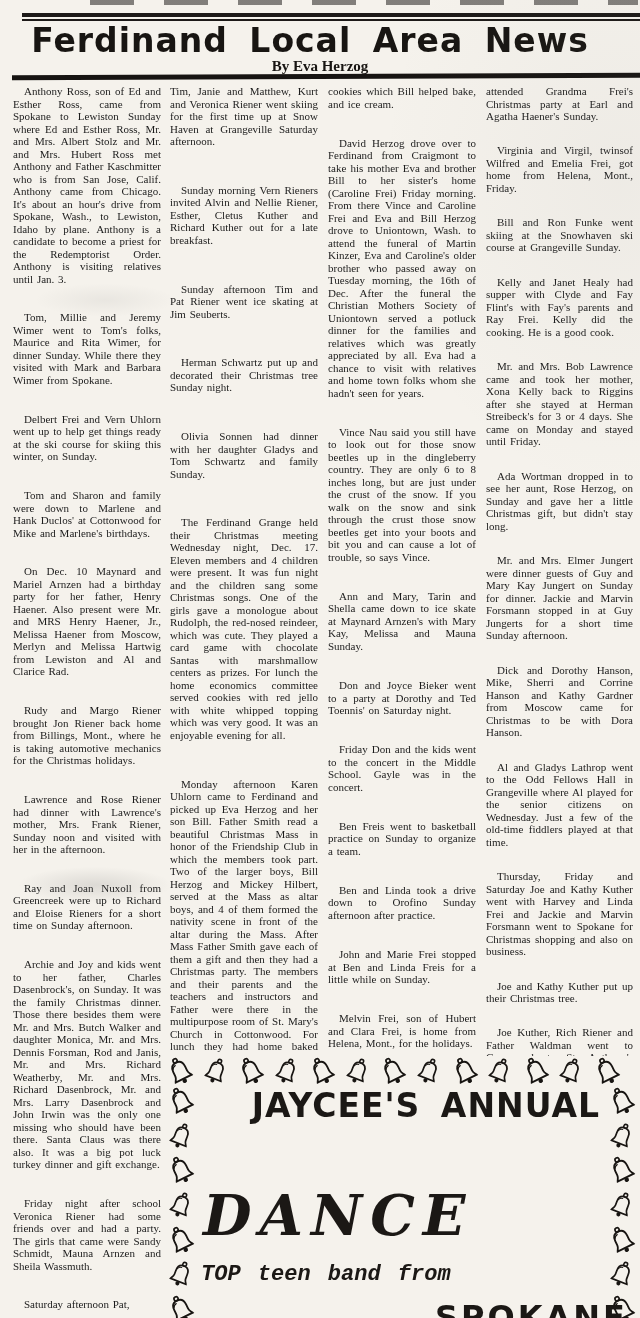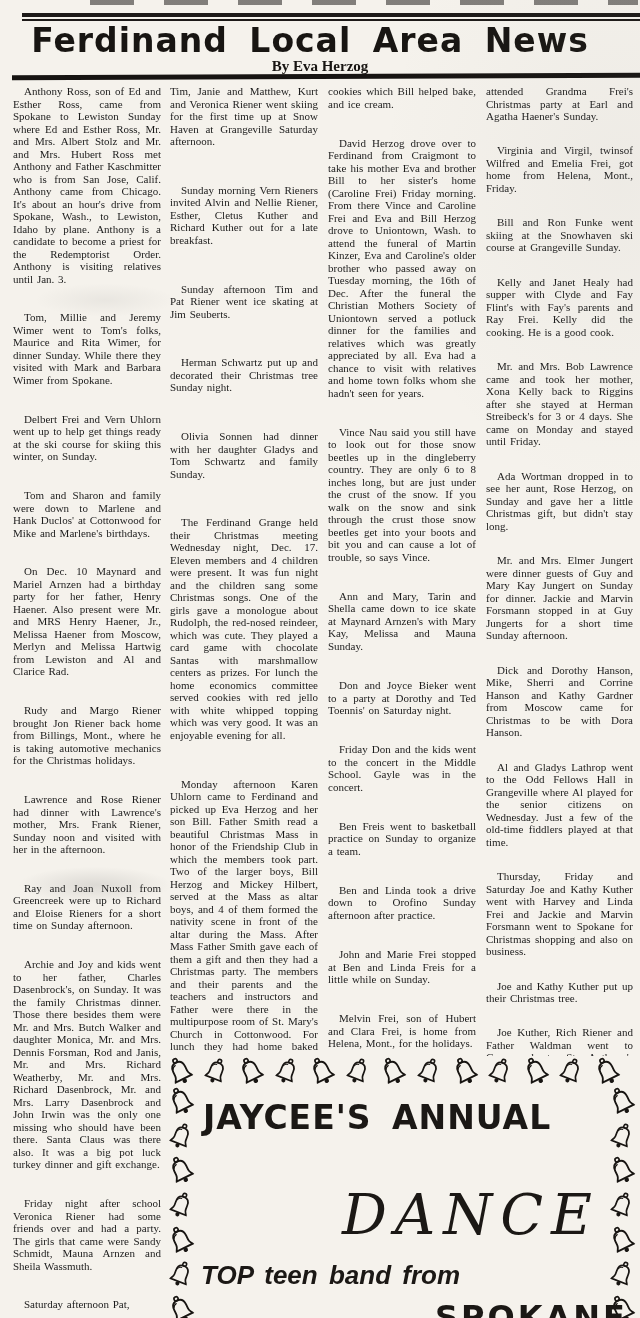--- a/index.html
+++ b/index.html
@@ -49,28 +49,28 @@
     display:flex;justify-content:space-between;align-items:center;}
   .bells-col{position:absolute;top:30px;bottom:-6px;width:36px;
     display:flex;flex-direction:column;justify-content:space-between;align-items:center;}
   .bells-left{left:0;}
   .bells-right{right:0;}
   .bell{display:inline-block;width:30px;height:30px;}
   .bell:nth-child(odd){transform:rotate(-26deg);}
   .bell:nth-child(even){transform:rotate(21deg) scale(.92);}
   .bell svg{display:block;}
   .ad-line{position:absolute;left:40px;right:40px;color:#1b1815;}
-  .ad-line1{top:32px;text-align:left;font-family:"DejaVu Sans",sans-serif;font-weight:800;
-    font-size:33px;line-height:36px;letter-spacing:1px;word-spacing:8px;margin-top:12px;}
+  .ad-line1{top:32px;text-align:right;font-family:"DejaVu Sans",sans-serif;font-weight:800;
+    font-size:33px;line-height:36px;letter-spacing:1px;word-spacing:8px;}
   .ad-line2{top:76px;text-align:center;font-family:"DejaVu Serif",serif;font-style:italic;font-weight:700;
     font-size:38px;line-height:44px;letter-spacing:2px;word-spacing:6px;}
-  .ad-line3{top:128px;text-align:right;font-family:"DejaVu Serif",serif;font-style:italic;font-weight:400;
+  .ad-line3{top:128px;text-align:left;font-family:"DejaVu Serif",serif;font-style:italic;font-weight:700;
     font-size:56px;line-height:62px;letter-spacing:8px;}
-  .ad-line4{top:204px;left:38px;right:auto;font-family:Liberation Sans, sans-serif;font-style:italic;font-weight:700;
-    font-size:26px;line-height:30px;word-spacing:4px;text-align:center;}
+  .ad-line4{top:204px;left:38px;right:auto;font-family:Liberation Mono, monospace;font-style:italic;font-weight:700;
+    font-size:22px;line-height:30px;word-spacing:4px;text-align:center;}
   .ad-line5{top:243px;left:272px;right:auto;font-family:"DejaVu Sans",sans-serif;font-weight:800;
     font-size:32px;line-height:36px;letter-spacing:3px;}
 </style>
 </head>
 <body>
 
 <div class="page">
 
   <div class="top-artifact"></div>
   <div class="rule-top-thick"></div>

